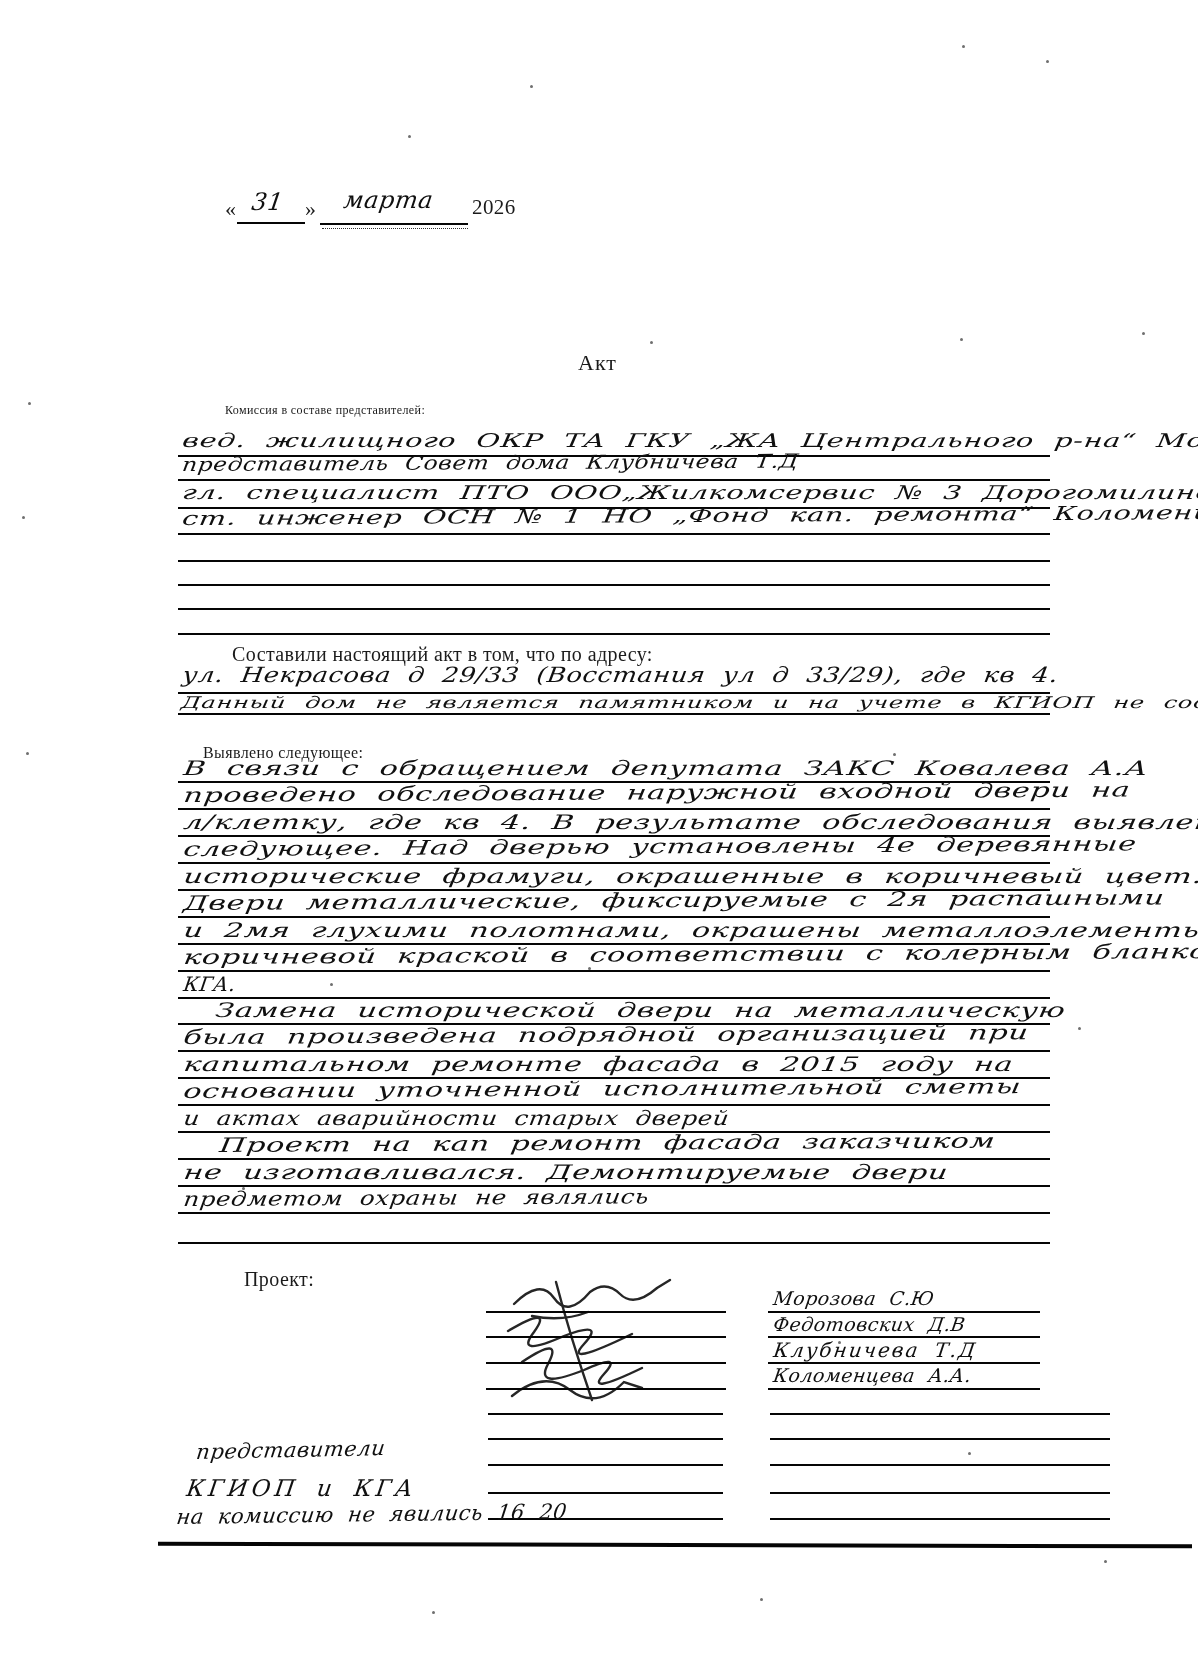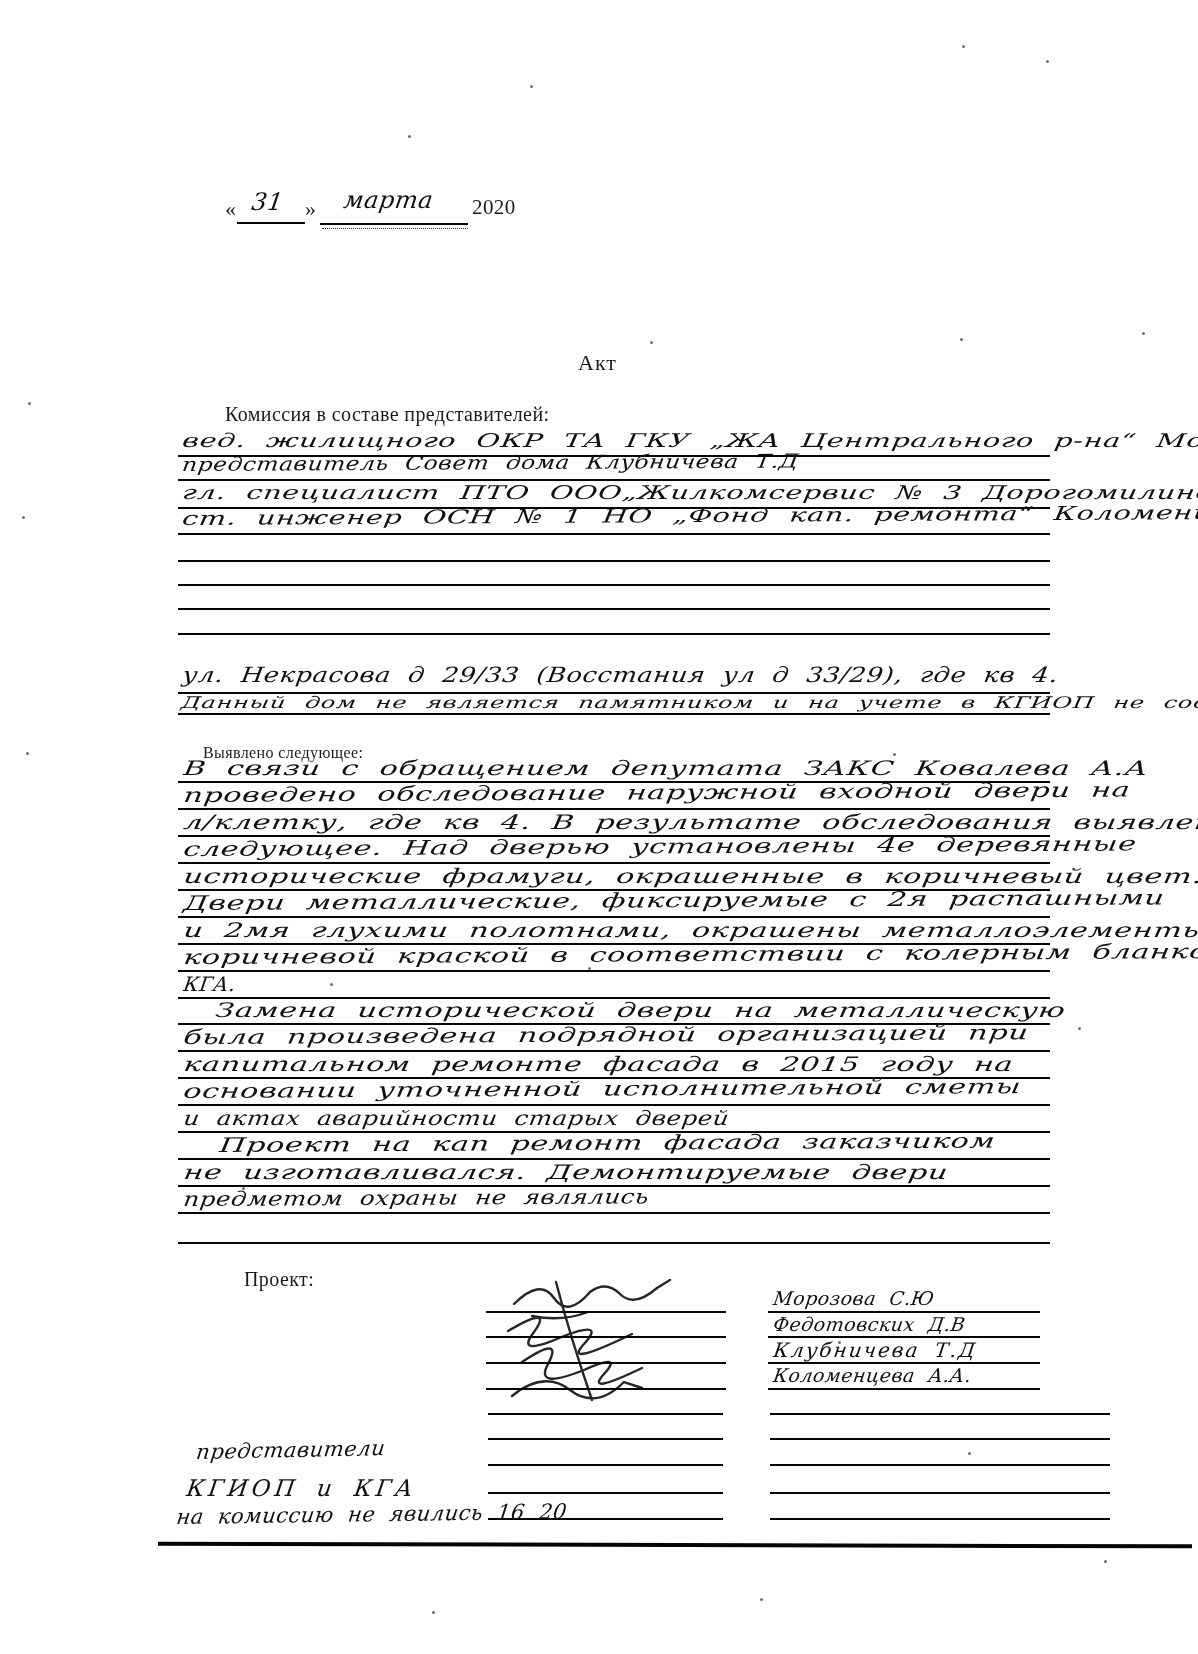--- a/index.html
+++ b/index.html
@@ -24,40 +24,41 @@
 
 <div class="page">
 
   <span class="printed" style="left:225px;top:196px;font-size:22px;">«</span>
   <span class="hw s0" style="left:250px;top:188px;font-size:24px;">31</span>
   <div class="rule" style="left:237px;top:222px;width:68px;"></div>
   <span class="printed" style="left:305px;top:196px;font-size:22px;">»</span>
   <span class="hw s0" style="left:342px;top:186px;font-size:24px;">марта</span>
   <div class="rule" style="left:320px;top:223px;width:148px;"></div>
   <div class="rule thin" style="left:322px;top:227px;width:146px;background:transparent;border-bottom:1px dotted #333;"></div>
-  <span class="printed" style="left:472px;top:195px;font-size:21px;">2020</span>
+  <span class="printed" style="left:472px;top:195px;font-size:21px;">2026</span>
 
   <span class="printed" style="left:578px;top:350px;font-size:22px;letter-spacing:1px;">Акт</span>
 
-  <span class="printed" style="left:225px;top:403px;font-size:20px;">Комиссия в составе представителей:</span>
+  <span class="printed" style="left:225px;top:403px;font-size:12px;">Комиссия в составе представителей:</span>
 
   <span class="hw s2" style="left:181px;top:429px;font-size:19px;">вед. жилищного ОКР ТА ГКУ „ЖА Центрального р-на“ Морозовой С.Ю</span>
   <div class="rule" style="left:178px;top:455px;width:872px;"></div>
   <span class="hw s1r" style="left:181px;top:453px;font-size:19px;">представитель Совет дома  Клубничева Т.Д</span>
   <div class="rule" style="left:178px;top:479px;width:872px;"></div>
   <span class="hw s2" style="left:181px;top:481px;font-size:19px;">гл. специалист ПТО ООО„Жилкомсервис № 3  Дорогомилиной 1713</span>
   <div class="rule" style="left:178px;top:507px;width:872px;"></div>
   <span class="hw s2r" style="left:181px;top:507px;font-size:19px;">ст. инженер ОСН № 1 НО „Фонд кап. ремонта“ Коломенцевой А.А</span>
   <div class="rule" style="left:178px;top:533px;width:872px;"></div>
 
   <div class="rule" style="left:178px;top:560px;width:872px;"></div>
   <div class="rule" style="left:178px;top:584px;width:872px;"></div>
   <div class="rule" style="left:178px;top:608px;width:872px;"></div>
   <div class="rule" style="left:178px;top:633px;width:872px;"></div>
 
+  <span class="printed" style="left:232px;top:643px;font-size:20px;">Составили настоящий акт в том, что по адресу:</span>
   <span class="hw s1" style="left:181px;top:663px;font-size:21px;">ул. Некрасова  д 29/33 (Восстания ул  д 33/29),  где кв 4.</span>
   <div class="rule" style="left:178px;top:692px;width:872px;"></div>
   <span class="hw s2" style="left:180px;top:693px;font-size:16px;">Данный дом не является памятником и на учете в КГИОП не состоит.</span>
   <div class="rule" style="left:178px;top:713px;width:872px;"></div>
 
   <span class="printed" style="left:203px;top:744px;font-size:16px;">Выявлено следующее:</span>
 
   <span class="hw s2" style="left:182px;top:756px;font-size:20px;">В связи с обращением депутата ЗАКС Ковалева А.А</span>
   <div class="rule" style="left:178px;top:781px;width:872px;"></div>
   <span class="hw s2r" style="left:182px;top:783px;font-size:20px;">проведено обследование наружной входной двери на</span>

